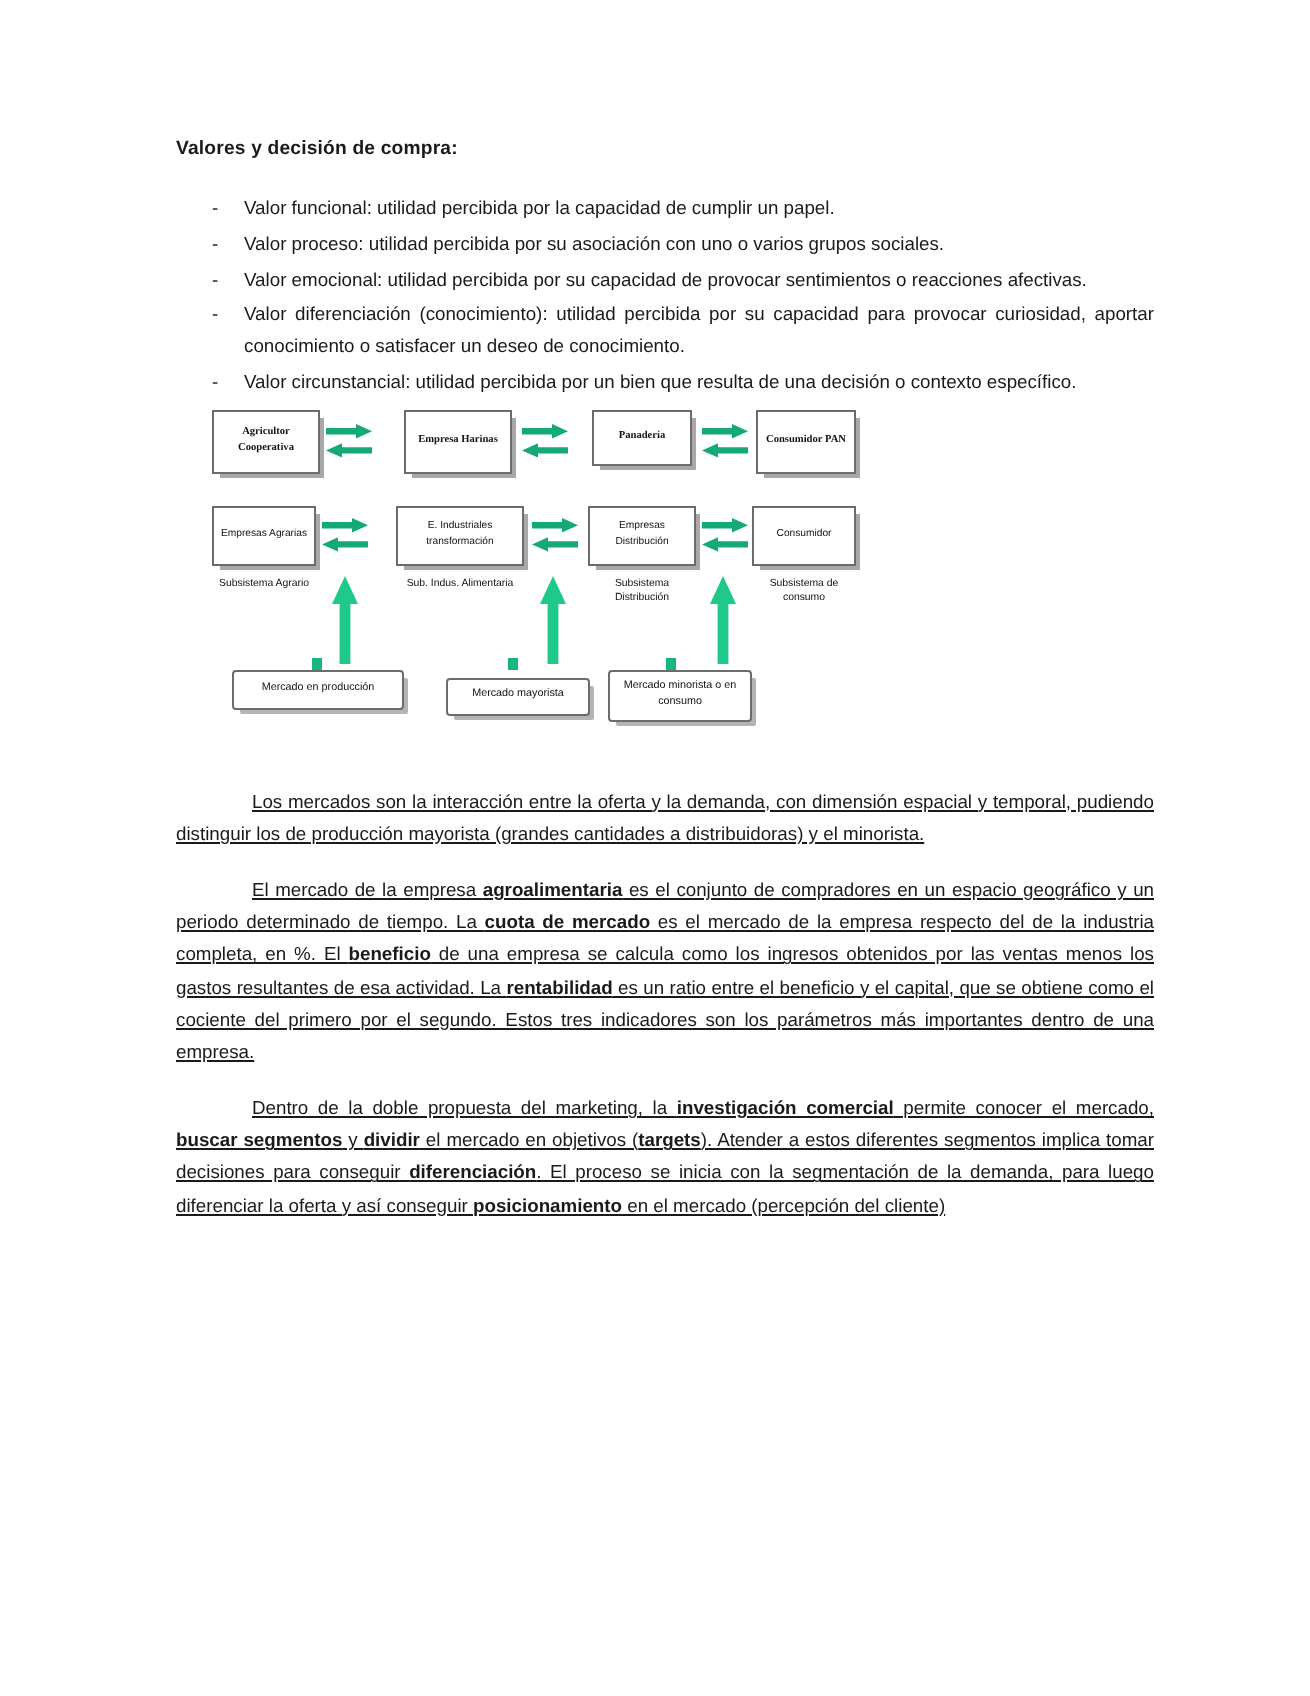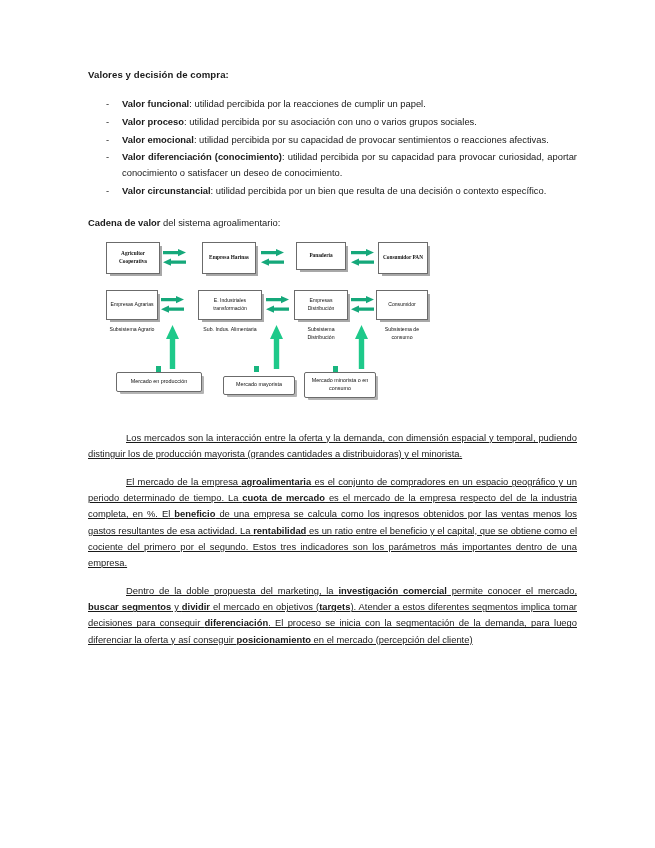--- a/index.html
+++ b/index.html
@@ -40,21 +40,21 @@
     text-align: justify;
     padding-left: 34px;
     margin-bottom: 2px;
   }
   .bullet-item .dash {
     position: absolute;
     left: 18px;
     top: 0;
     font-size: 9.4px;
   }
-  .bullet-item b { font-weight: bold; }
+  .bullet-item b { font-weight: normal; }
 
   .section-label {
     font-size: 9.4px;
     line-height: 1.6;
     margin: 16px 0 10px 0;
   }
   .section-label b { font-weight: bold; }
 
   
   .diagram {
@@ -135,43 +135,40 @@
 </head>
 <body>
 
 <div class="page">
 
   <div class="doc-heading">Valores y decisión de compra:</div>
 
   <ul class="bullet-list">
     <li class="bullet-item">
       <span class="dash">-</span>
-      <b>Valor funcional</b><span>: utilidad percibida por la reacciones de cumplir un papel.</span>
+      <b>Valor funcional</b><span>: utilidad percibida por la capacidad de cumplir un papel.</span>
     </li>
     <li class="bullet-item">
       <span class="dash">-</span>
       <b>Valor proceso</b><span>: utilidad percibida por su asociación con uno o varios grupos sociales.</span>
     </li>
     <li class="bullet-item">
       <span class="dash">-</span>
       <b>Valor emocional</b><span>: utilidad percibida por su capacidad de provocar sentimientos o reacciones afectivas.</span>
     </li>
     <li class="bullet-item">
       <span class="dash">-</span>
       <b>Valor diferenciación (conocimiento)</b><span>: utilidad percibida por su capacidad para provocar curiosidad, aportar conocimiento o satisfacer un deseo de conocimiento.</span>
     </li>
     <li class="bullet-item">
       <span class="dash">-</span>
       <b>Valor circunstancial</b><span>: utilidad percibida por un bien que resulta de una decisión o contexto específico.</span>
     </li>
   </ul>
 
-  <div class="section-label">
-    <b>Cadena de valor</b><span> del sistema agroalimentario:</span>
-  </div>
 
   <div class="diagram">
 
     <div class="dbox serif" style="left:0px; top:2px; width:54px; height:32px;">
       <span>Agricultor Cooperativa</span>
     </div>
     <div class="dbox serif" style="left:96px; top:2px; width:54px; height:32px;">
       <span>Empresa Harinas</span>
     </div>
     <div class="dbox serif" style="left:190px; top:2px; width:50px; height:28px;">

